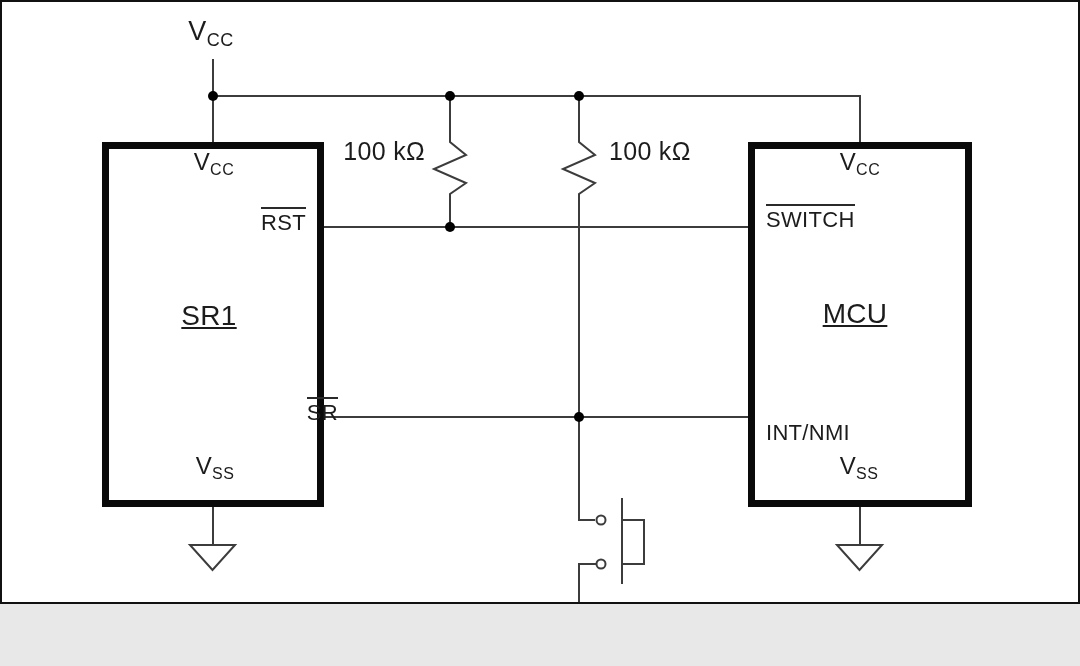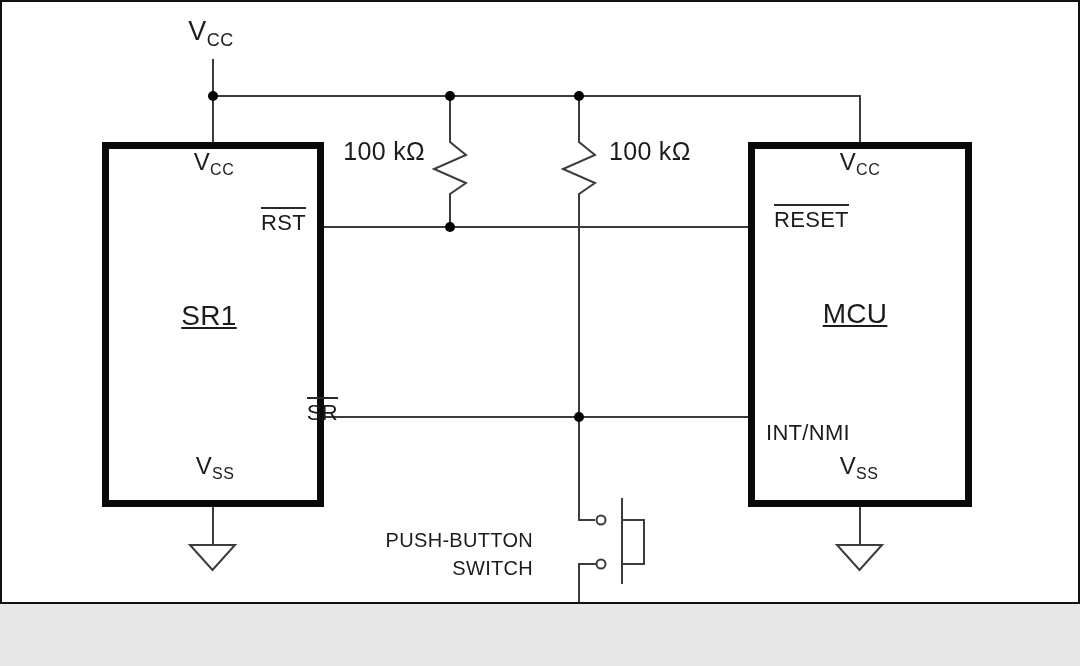--- a/index.html
+++ b/index.html
@@ -19,21 +19,20 @@
     white-space:nowrap;
     font-size:22px;
     letter-spacing:0.3px;
     line-height:1;
   }
   .ctr{transform:translateX(-50%);}
   .ovl{
     display:inline-block;
     border-top:2px solid #2a2a2a;
     padding-top:3px;
-    margin-left:8px;
   }
   .blockname{font-size:28px;text-decoration:underline;}
   .vlabel{font-size:24px;}
   .vlabel .sub{font-size:16px;vertical-align:-5px;letter-spacing:0.5px;}
   .supply{font-size:27px;}
   .supply .sub{font-size:18px;vertical-align:-6px;letter-spacing:0.5px;}
   .reslabel{font-size:25px;}
   .swlabel{font-size:20px;line-height:28px;text-align:right;}
 </style>
 </head>
@@ -86,23 +85,19 @@
   <div class="lbl reslabel" style="right:653px;top:137px;">100 kΩ</div>
   <div class="lbl reslabel" style="left:607px;top:137px;">100 kΩ</div>
 
   <div class="lbl ctr vlabel" style="left:212px;top:148px;"><span>V</span><span class="sub">CC</span></div>
   <div class="lbl" style="right:772px;top:205px;"><span class="ovl">RST</span></div>
   <div class="lbl ctr blockname" style="left:207px;top:300px;">SR1</div>
   <div class="lbl" style="right:740px;top:395px;"><span class="ovl">SR</span></div>
   <div class="lbl ctr vlabel" style="left:213px;top:452px;"><span>V</span><span class="sub">SS</span></div>
 
   <div class="lbl ctr vlabel" style="left:858px;top:148px;"><span>V</span><span class="sub">CC</span></div>
-  <div class="lbl" style="left:764px;top:202px;"><span class="ovl">RESET</span></div>
+  <div class="lbl" style="left:764px;top:202px;"><span class="ovl">SWITCH</span></div>
   <div class="lbl ctr blockname" style="left:853px;top:298px;text-align:center;">MCU</div>
   <div class="lbl" style="left:764px;top:420px;">INT/NMI</div>
   <div class="lbl ctr vlabel" style="left:857px;top:452px;"><span>V</span><span class="sub">SS</span></div>
 
-  <div class="lbl swlabel" style="right:545px;top:524px;">
-    <div>PUSH-BUTTON</div>
-    <div>SWITCH</div>
-  </div>
 
 </div>
 
 </body></html>

